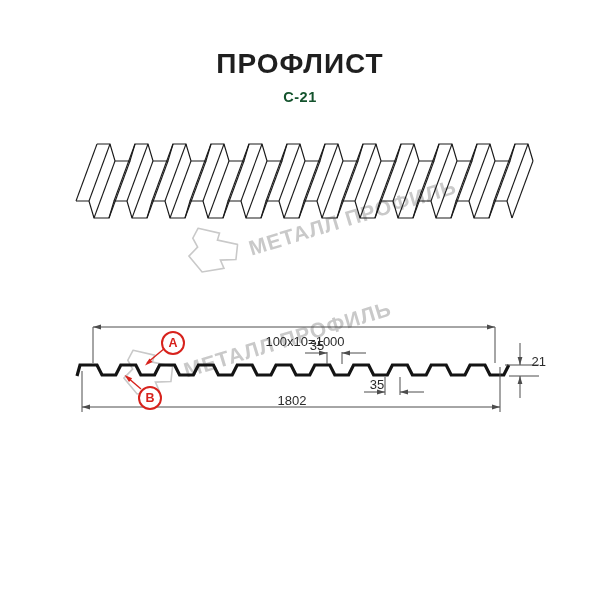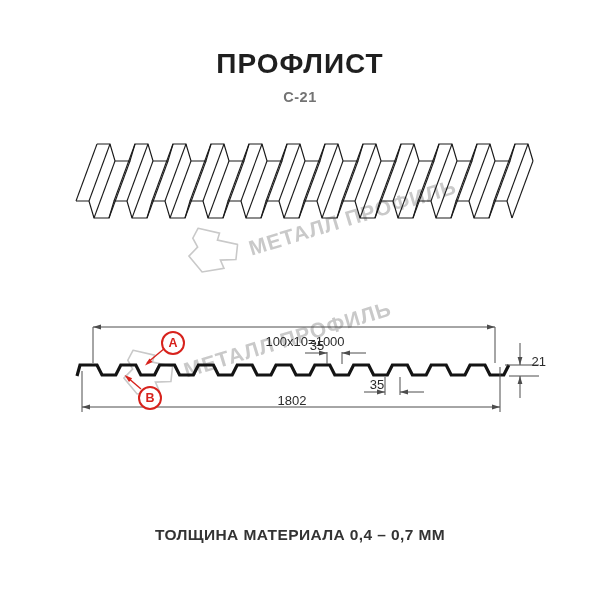--- a/index.html
+++ b/index.html
@@ -1,21 +1,21 @@
 <!DOCTYPE html>
 <html><head>
 <meta charset="utf-8">
 <style>
   html,body{margin:0;padding:0;background:#fff;}
   .canvas{position:relative;width:546px;height:600px;background:#ffffff;overflow:hidden;
           font-family:"Liberation Sans", sans-serif;border-radius:25px;}
   .title{position:absolute;left:0;top:48px;width:600px;text-align:center;
          font-size:28px;font-weight:800;letter-spacing:1px;color:#1f1f1f;}
   .subtitle{position:absolute;left:0;top:89px;width:600px;text-align:center;
-            font-size:14.5px;font-weight:700;letter-spacing:.5px;color:#737373;}
+            font-size:14.5px;font-weight:700;letter-spacing:.5px;color:#14532d;}
   .footer-note{position:absolute;left:0;top:526px;width:600px;text-align:center;
                font-size:15.5px;font-weight:600;letter-spacing:.4px;color:#333;}
   .wm{position:absolute;display:flex;align-items:flex-end;gap:9px;z-index:1;
       transform:rotate(-17deg);transform-origin:30px 40px;pointer-events:none;}
   .wm-text{font-size:21px;font-weight:700;letter-spacing:1px;white-space:nowrap;line-height:1;
            padding-bottom:6px;}
   #art{position:absolute;left:0;top:0;z-index:2;}
   .dimtxt{position:absolute;z-index:3;font-size:13px;color:#2b2b2b;text-align:center;line-height:1;}
   .mark{position:absolute;z-index:4;width:20px;height:20px;border-radius:50%;
         background:#fff;display:flex;align-items:center;justify-content:center;
@@ -138,14 +138,13 @@
   <span class="dimtxt" style="left:522px;top:355px;width:24px;text-align:right;">21</span>
   <span class="dimtxt" style="left:262px;top:394px;width:60px;">1802</span>
 
   <div class="mark" id="markA" style="left: 161px; top: 331px; border: 2.2px solid rgb(215, 34, 28); color: rgb(215, 34, 28);">
     <span>А</span>
   </div>
   <div class="mark" id="markB" style="left: 138px; top: 386px; border: 2.2px solid rgb(215, 34, 28); color: rgb(215, 34, 28);">
     <span>B</span>
   </div>
 
-  <div class="footer-note">ТОЛЩИНА МАТЕРИАЛА 0,4 – 0,7 ММ</div>
 </div>
 
 </body></html>

